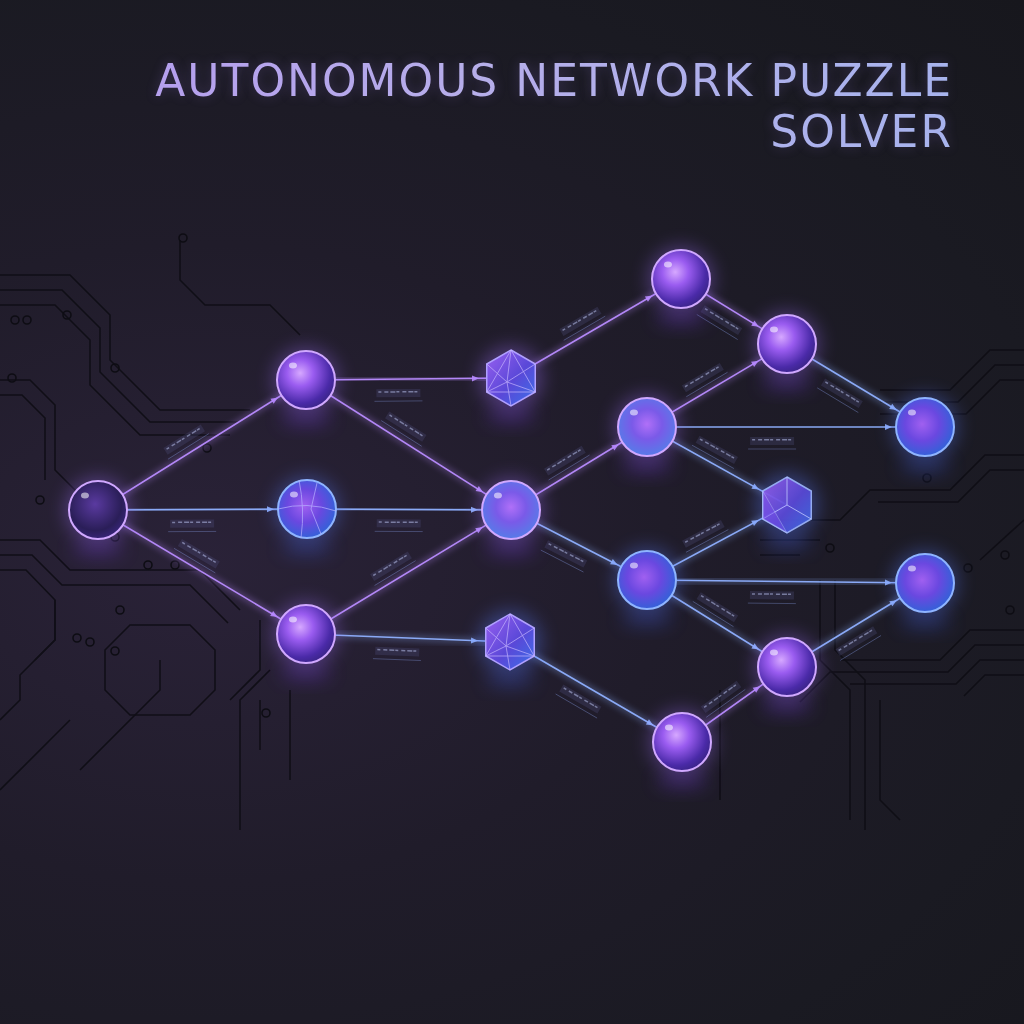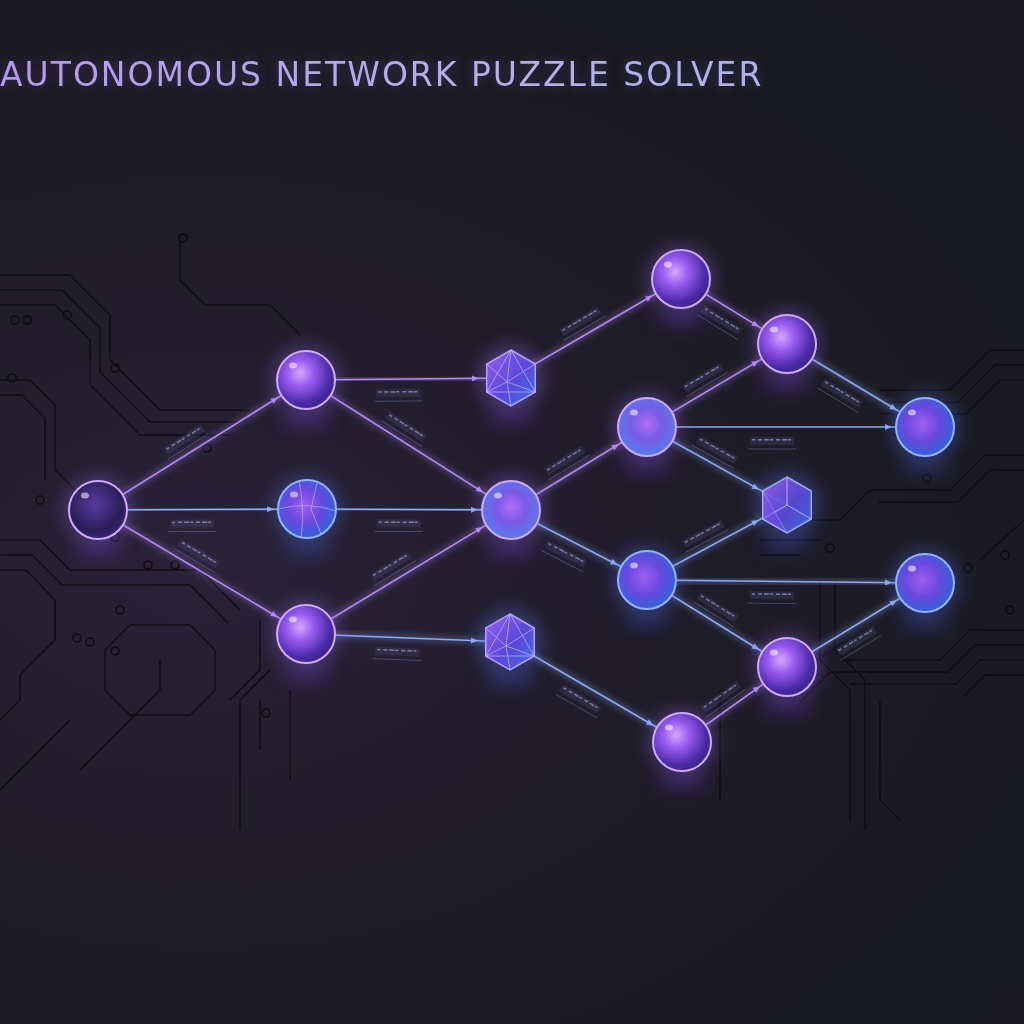--- a/index.html
+++ b/index.html
@@ -1,20 +1,20 @@
 <!DOCTYPE html>
 <html><head>
 <meta charset="utf-8">
 <style>
   html,body{margin:0;padding:0;}
   body{width:1024px;height:1024px;overflow:hidden;background:#1c1a24;font-family:"DejaVu Sans",sans-serif;}
   #stage{position:relative;width:1024px;height:1024px;
     background:radial-gradient(ellipse at 20% 55%, #2a2238 0%, #201c2a 40%, #1a1a22 75%, #17171d 100%);}
-  #title{position:absolute;top:55px;left:0;width:953px;text-align:left;
-    font-family:"DejaVu Sans",sans-serif;font-size:33px;letter-spacing:2px;font-weight:normal;
+  #title{position:absolute;top:55px;left:0;width:953px;text-align:right;
+    font-family:"DejaVu Sans",sans-serif;font-size:44px;letter-spacing:2px;font-weight:normal;
     background:linear-gradient(90deg,#b79cf0 0%,#b9b2ea 50%,#a9b8ee 100%);
     -webkit-background-clip:text;background-clip:text;color:transparent;
     text-shadow:0 0 12px rgba(160,130,240,0.25);}
   svg{position:absolute;left:0;top:0;}
 </style>
 </head>
 <body>
 
 <div id="stage">
   <svg id="circuit" width="1024" height="1024" viewBox="0 0 1024 1024">

